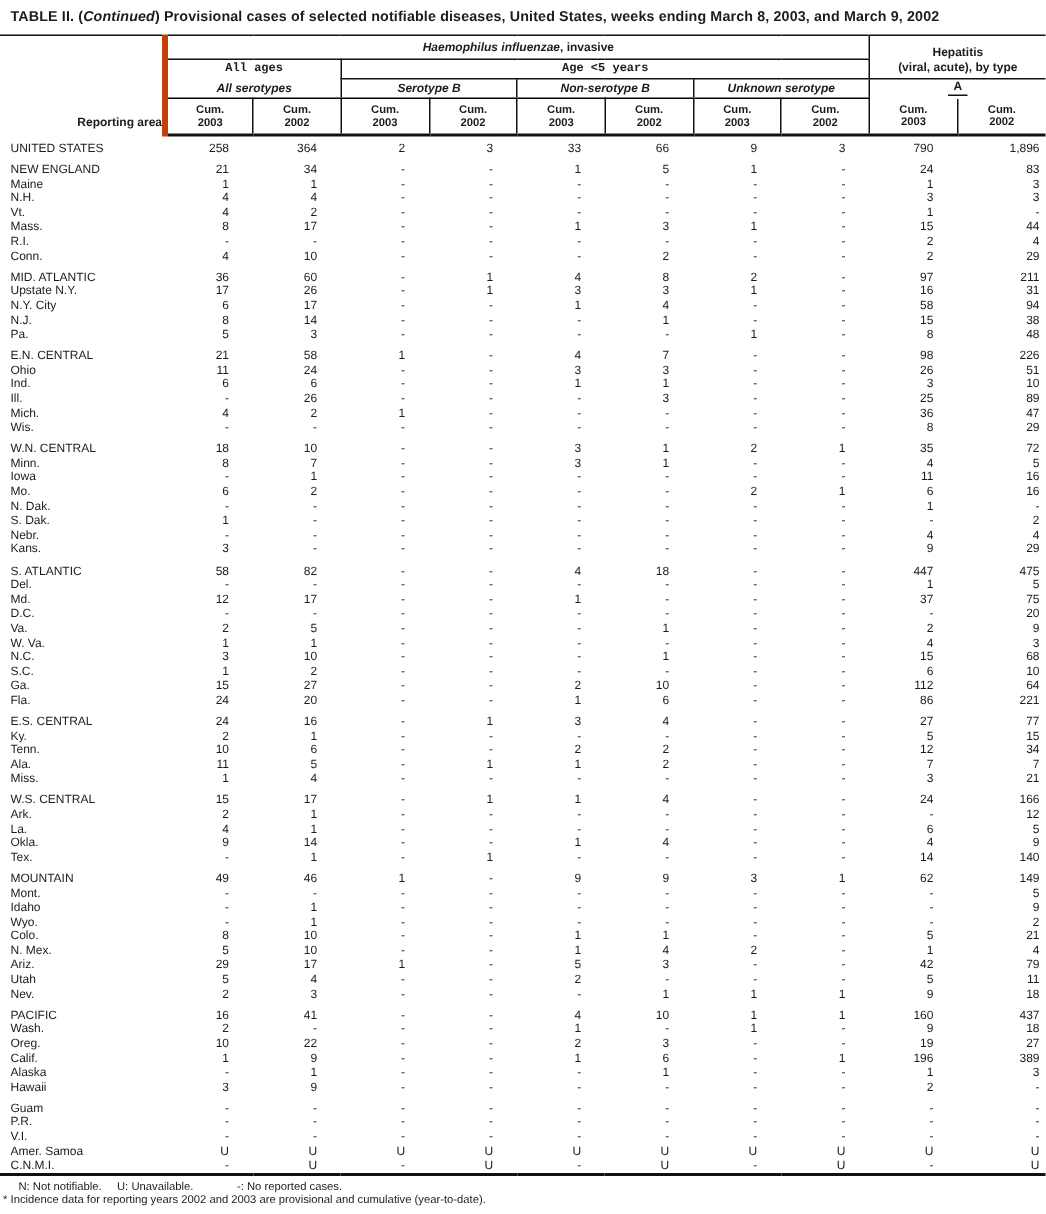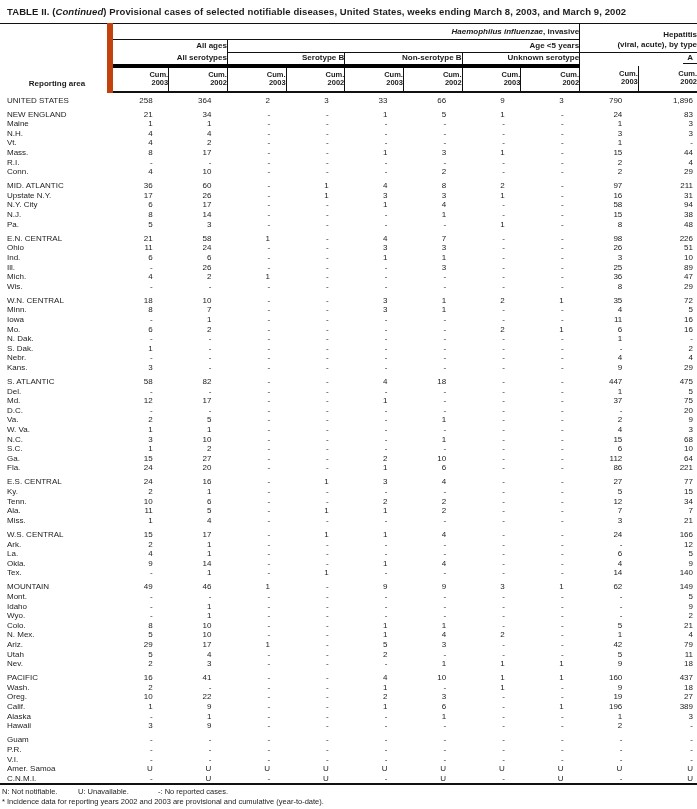--- a/index.html
+++ b/index.html
@@ -22,51 +22,51 @@
     border-collapse: collapse;
     table-layout: fixed;
     width: 697px;
     margin-top: 4px;
     border-top: 1px solid #111;
     border-bottom: 2px solid #111;
   }
   th, td { font-weight: normal; vertical-align: bottom; }
 
   
-  thead th { font-weight: bold; text-align: right; font-size: 8px; line-height: 9px; }
+  thead th { font-weight: bold; text-align: center; font-size: 8px; line-height: 9px; }
   th.reporting {
-    text-align: center; vertical-align: bottom;
+    text-align: right; vertical-align: bottom;
     padding: 0 0 4px 7px;
-    border-right: 6px solid #c2410c;
+    border-right: 4px solid #c2410c;
     font-size: 8px;
   }
   tr.hrow-a th.hi-group { height: 16px; padding-bottom: 3px; border-bottom: 1px solid #111; }
   tr.hrow-a th.hi-group i { font-style: italic; }
   th.hep-group { border-bottom: 1px solid #111; border-left: 1px solid #111; padding-bottom: 2px; line-height: 10px; }
-  tr.hrow-b th { height: 13px; padding-bottom: 2px; }
+  tr.hrow-b th { height: 13px; padding-bottom: 2px; font-family: Liberation Mono, monospace; }
   tr.hrow-b th.age5 { border-bottom: 1px solid #111; border-left: 1px solid #111; }
   tr.hrow-c th { height: 13px; padding-bottom: 2px; }
-  tr.hrow-c th.bb { border-bottom: 4px solid #000000; }
+  tr.hrow-c th.bb { border-bottom: 1px solid #000000; font-style: italic; }
   tr.hrow-c th.bl { border-left: 1px solid #111; }
   .a-underline { display: inline-block; border-bottom: 1px solid #111; padding: 0 4px 1px 4px; }
   tr.hrow-d th { height: 22px; font-size: 7.5px; line-height: 8.5px; padding: 3px 0 3px 0; vertical-align: middle; border-bottom: 2px solid #111; }
   tr.hrow-d th.bl { border-left: 1px solid #111; }
 
   
   tbody td { font-size: 8px; height: 9.6px; line-height: 9.6px; white-space: nowrap; }
   tbody td.area { text-align: left; padding-left: 7px; overflow: hidden; }
   tbody td.num { text-align: right; padding-right: 16px; }
   tbody td.num:last-child { padding-right: 4px; }
   tbody tr.gap td { padding-top: 4.5px; height: 14.1px; }
   tbody tr.first td { padding-top: 3px; height: 12.6px; }
 
   
   .footnotes { padding: 2px 0 0 2px; font-size: 7.5px; line-height: 9.5px; }
   .fn-row1 span { display: inline-block; }
-  .fn-n { width: 76px; }
+  .fn-n { width: 76px; text-align: center; }
   .fn-u { width: 80px; }
 </style>
 </head>
 <body>
 
 <div class="page">
 
   <div class="title-block">
     <div class="title-line"><span>TABLE II. (</span><i>Continued</i><span>) Provisional cases of selected notifiable diseases, United States, weeks ending March 8, 2003, and March 9, 2002</span></div>
   </div>

